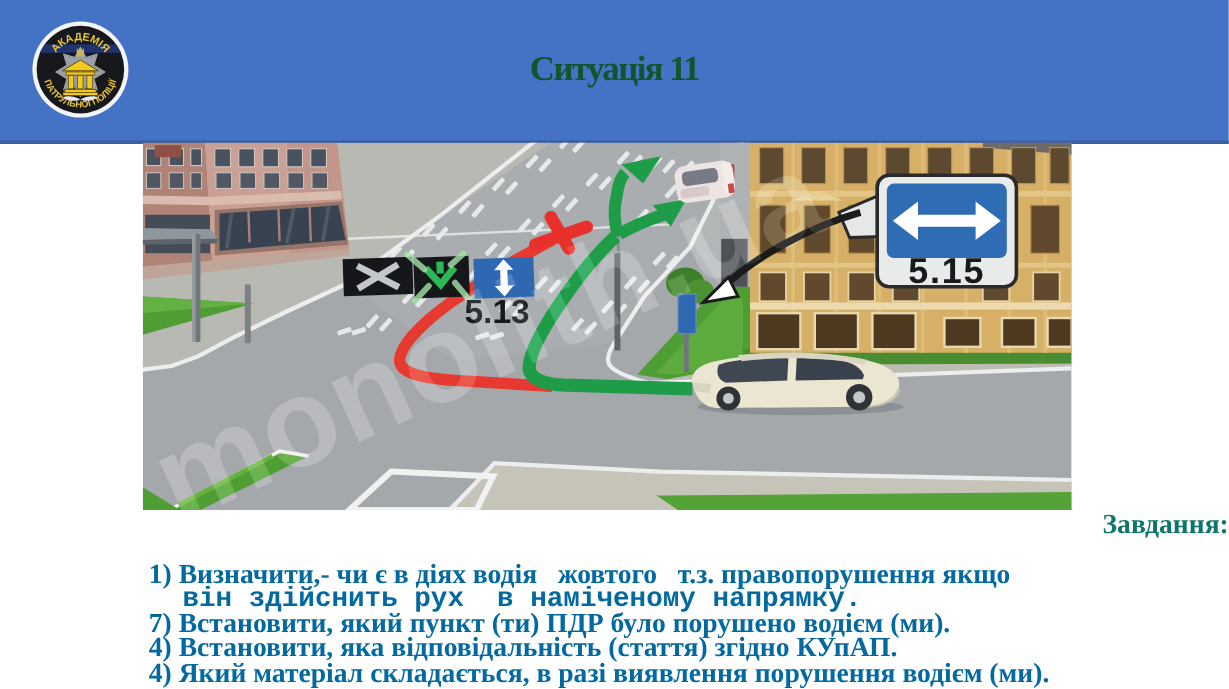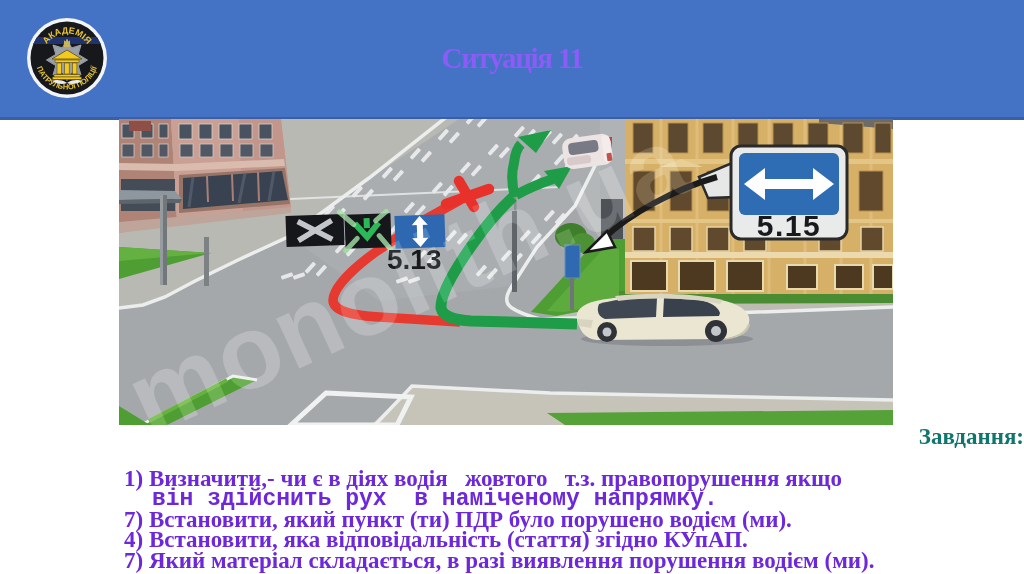--- a/index.html
+++ b/index.html
@@ -5,21 +5,21 @@
   html,body{margin:0;padding:0;}
   body{width:1024px;height:574px;background:#ffffff;position:relative;overflow:hidden;
        font-family:"Liberation Serif", serif;}
   .abs{position:absolute;}
 </style>
 </head>
 <body>
 
 <div class="abs" style="left:0;top:0;width:1024px;height:117px;background:#4472c4;border-bottom:3px solid #3a5fa5;"></div>
 
-<div class="abs" style="left:0;top:42px;width:1024px;text-align:center;font-weight:bold;font-size:29px;letter-spacing:-1.3px;color:#8b5cf6;">Ситуація 11</div>
+<div class="abs" style="left:0;top:42px;width:1024px;text-align:center;font-weight:bold;font-size:29px;letter-spacing:-1.3px;color:#14532d;">Ситуація 11</div>
 
 <svg class="abs" style="left:26px;top:17px;" width="82" height="82" viewBox="0 0 82 82">
 
   <circle cx="41" cy="41" r="40" fill="#f2f4f6"></circle>
 
   <circle cx="41" cy="41" r="36.5" fill="#17181c"></circle>
   <clipPath id="bc">
       <circle cx="41" cy="41" r="36.5"></circle>
     </clipPath>
 
@@ -349,19 +349,19 @@
   <path d="M598,58 C556,70 510,95 484,120" fill="none" stroke="#1b1b1b" stroke-width="6"></path>
   <polygon points="467,133 488,112 496,128" fill="#ffffff" stroke="#1b1b1b" stroke-width="2.5"></polygon>
 
   <g transform="translate(30,318) rotate(-24.5)" opacity="0.55" style="mix-blend-mode:soft-light">
     <text x="0" y="0" font-family="&quot;Liberation Sans&quot;,sans-serif" font-size="104" font-weight="bold" fill="#ecedee" letter-spacing="1">monolith.ua</text>
   </g>
 </svg>
 
 <div class="abs" style="left:0;top:424px;width:1024px;text-align:right;font-weight:bold;font-size:23px;color:#0f766e;">Завдання:</div>
 
-<div class="abs" style="left:124px;top:469px;width:900px;font-weight:bold;font-size:23px;line-height:20.4px;color:#6d28d9;white-space:nowrap;">
+<div class="abs" style="left:124px;top:469px;width:900px;font-weight:bold;font-size:23px;line-height:20.4px;color:#0369a1;white-space:nowrap;">
   <div>1) Визначити,- чи є в діях водія&nbsp;&nbsp; жовтого&nbsp;&nbsp; т.з. правопорушення якщо</div>
   <div style="padding-left:28px;font-family:Liberation Mono, monospace;">він здійснить рух&nbsp; в наміченому напрямку.</div>
   <div>7) Встановити, який пункт (ти) ПДР було порушено водієм (ми).</div>
   <div>4) Встановити, яка відповідальність (стаття) згідно КУпАП.</div>
-  <div>7) Який матеріал складається, в разі виявлення порушення водієм (ми).</div>
+  <div>4) Який матеріал складається, в разі виявлення порушення водієм (ми).</div>
 </div>
 
 </body></html>

